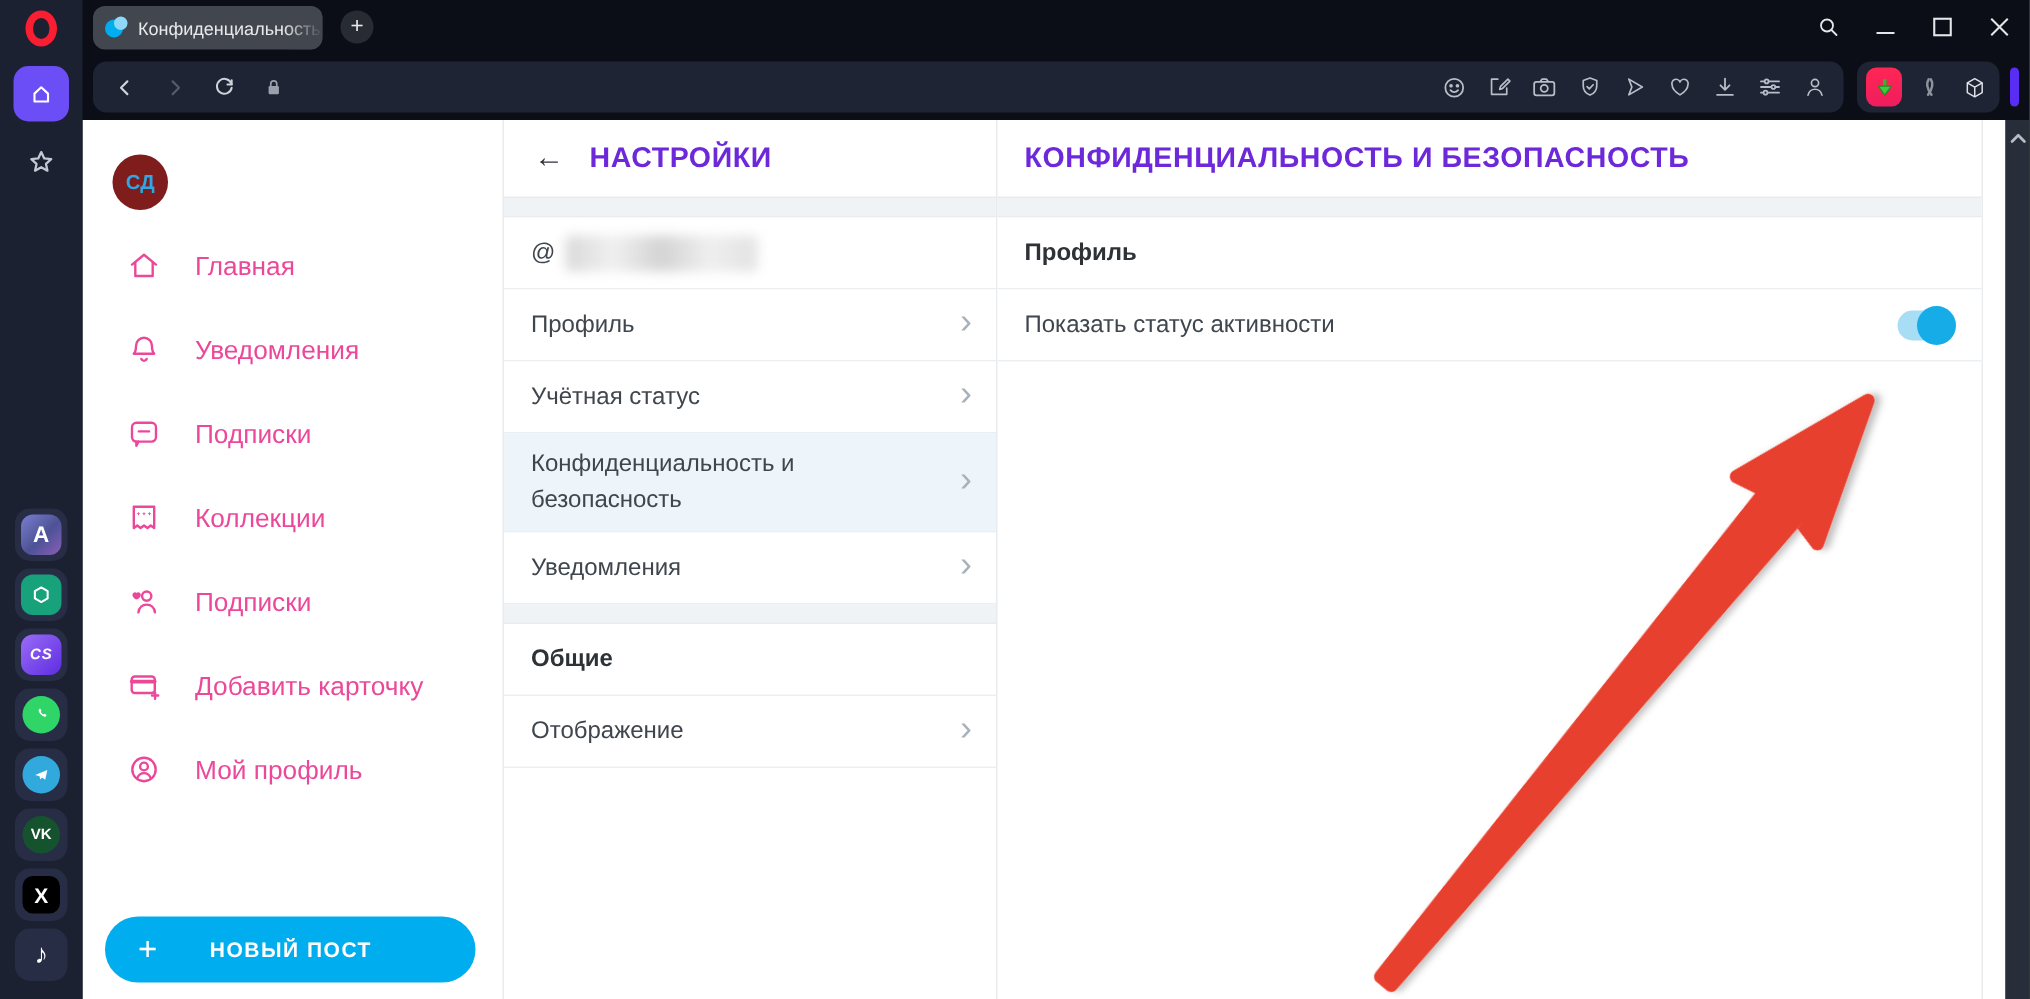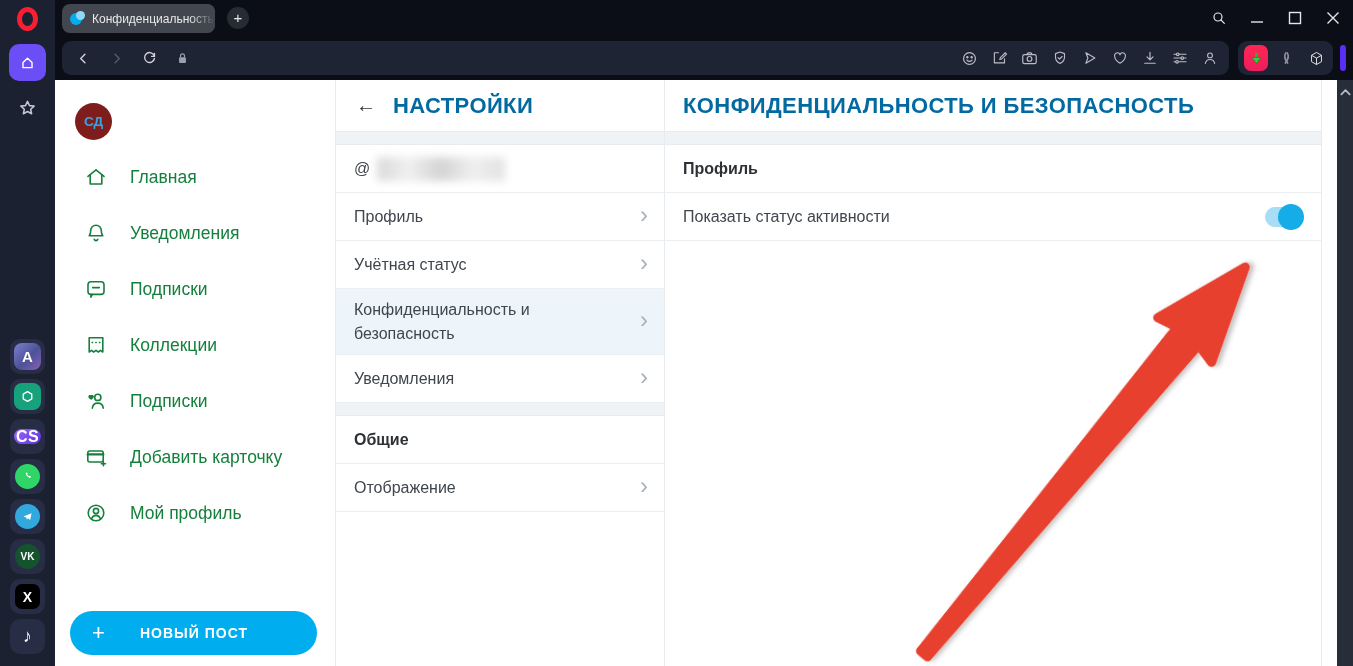--- a/index.html
+++ b/index.html
@@ -12,21 +12,21 @@
   .opera-rail{position:absolute;left:0;top:0;width:55px;height:666px;background:#1c2132;z-index:5;}
   .opera-logo{position:absolute;left:17px;top:7px;width:21px;height:24px;border:5px solid #fa1e32;border-radius:50%;}
   .rail-home{position:absolute;left:9px;top:44px;width:37px;height:37px;border-radius:10px;background:#6c4ef6;
              display:flex;align-items:center;justify-content:center;cursor:pointer;}
   .rail-star{position:absolute;left:14px;top:95px;width:27px;height:27px;display:flex;align-items:center;justify-content:center;}
   .rail-apps{position:absolute;left:10px;top:339px;display:flex;flex-direction:column;gap:5px;}
   .app{width:35px;height:35px;border-radius:10px;background:#272d45;display:flex;align-items:center;justify-content:center;cursor:pointer;}
   .app-inner{display:flex;align-items:center;justify-content:center;color:#fff;font-weight:bold;}
   .app-aria{width:27px;height:27px;border-radius:8px;background:linear-gradient(135deg,#7a7fd0 0%,#4d5296 55%,#8a5fb8 100%);font-size:15px;}
   .app-gpt{width:27px;height:27px;border-radius:8px;background:#17a27c;}
-  .app-cs{width:27px;height:15px;border-radius:8px;background:linear-gradient(135deg,#9a6cf8,#5e2de0);font-size:16px;letter-spacing:.5px;}
+  .app-cs{width:27px;height:27px;border-radius:8px;background:linear-gradient(135deg,#9a6cf8,#5e2de0);font-size:10px;letter-spacing:.5px;font-style:italic;}
   .app-circle{width:25px;height:25px;border-radius:50%;}
   .app-wa{background:#2fd566;}
   .app-tg{background:#32a9dc;}
   .app-vk{background:#14532d;font-size:10px;}
   .app-x{width:25px;height:25px;border-radius:7px;background:#000;font-size:14px;}
   .app-music{font-size:18px;color:#fff;}
 
   
   .tabstrip{position:absolute;left:55px;top:0;width:1298px;height:36px;background:#0b0e17;}
   .tab{position:absolute;left:7px;top:4px;width:153px;height:29px;border-radius:8px;background:#42464f;
@@ -59,32 +59,32 @@
   
   .page{position:absolute;left:55px;top:80px;width:1282px;height:586px;background:#fff;color:#3b4248;}
   .scroll-strip{position:absolute;left:1337px;top:80px;width:16px;height:586px;background:#272d39;}
   .scroll-up{position:absolute;left:1px;top:5px;width:14px;height:14px;display:flex;align-items:center;justify-content:center;cursor:pointer;}
 
   
   .of-side{position:absolute;left:0;top:0;width:280px;height:586px;}
   .avatar{position:absolute;left:20px;top:23px;width:37px;height:37px;border-radius:50%;background:#7f1d1d;
           display:flex;align-items:center;justify-content:center;color:#2fa7e4;font-size:13.5px;font-weight:bold;cursor:pointer;}
   .of-nav{position:absolute;left:0;top:69px;width:280px;}
-  .of-item{height:56px;display:flex;align-items:center;padding-left:29px;color:#15803d;cursor:pointer;}
+  .of-item{height:56px;display:flex;align-items:center;padding-left:29px;color:#ec4899;cursor:pointer;}
   .of-item .lbl{margin-left:22px;font-size:17.5px;font-weight:500;}
   .newpost{position:absolute;left:15px;top:531px;width:247px;height:44px;border-radius:22px;background:#00aeef;
            display:flex;align-items:center;color:#fff;cursor:pointer;}
   .newpost .plus{margin-left:22px;font-size:22px;font-weight:400;}
   .newpost .np-lbl{flex:1;text-align:center;margin-right:34px;font-size:14px;font-weight:bold;letter-spacing:1px;}
 
   
   .set-col{position:absolute;left:280px;top:0;width:330px;height:586px;border-left:1px solid #e8ecef;border-right:1px solid #e8ecef;}
   .col-head{height:52px;border-bottom:1px solid #e8ecef;display:flex;align-items:center;}
   .back-arr{margin-left:20px;font-size:20px;font-weight:bold;color:#2d3237;cursor:pointer;}
-  .col-title{margin-left:17px;font-size:22px;font-weight:bold;color:#0369a1;letter-spacing:.4px;}
+  .col-title{margin-left:17px;font-size:19px;font-weight:bold;color:#6d28d9;letter-spacing:.4px;}
   .band{height:13px;background:#f0f3f6;border-bottom:1px solid #e8ecef;}
   .srow{display:flex;align-items:center;padding:0 16px 0 18px;height:48px;border-bottom:1px solid #eceff2;
         font-size:16px;color:#3f464d;cursor:pointer;background:#fff;}
   .srow .chev{margin-left:auto;font-size:24px;color:#a9b2bb;line-height:1;margin-top:-3px;}
   .srow.active{height:66px;background:#edf5fb;}
   .srow.active .two-line{line-height:1.5;}
   .blurblock{display:inline-block;width:128px;height:24px;margin-left:7px;border-radius:3px;vertical-align:middle;
              background:linear-gradient(90deg,#d9d9d9 0%,#f0f0f0 25%,#d3d3d3 50%,#efefef 75%,#e2e2e2 100%);
              filter:blur(4px);}
   .srow.header-row{font-weight:bold;color:#2d3237;cursor:default;}

